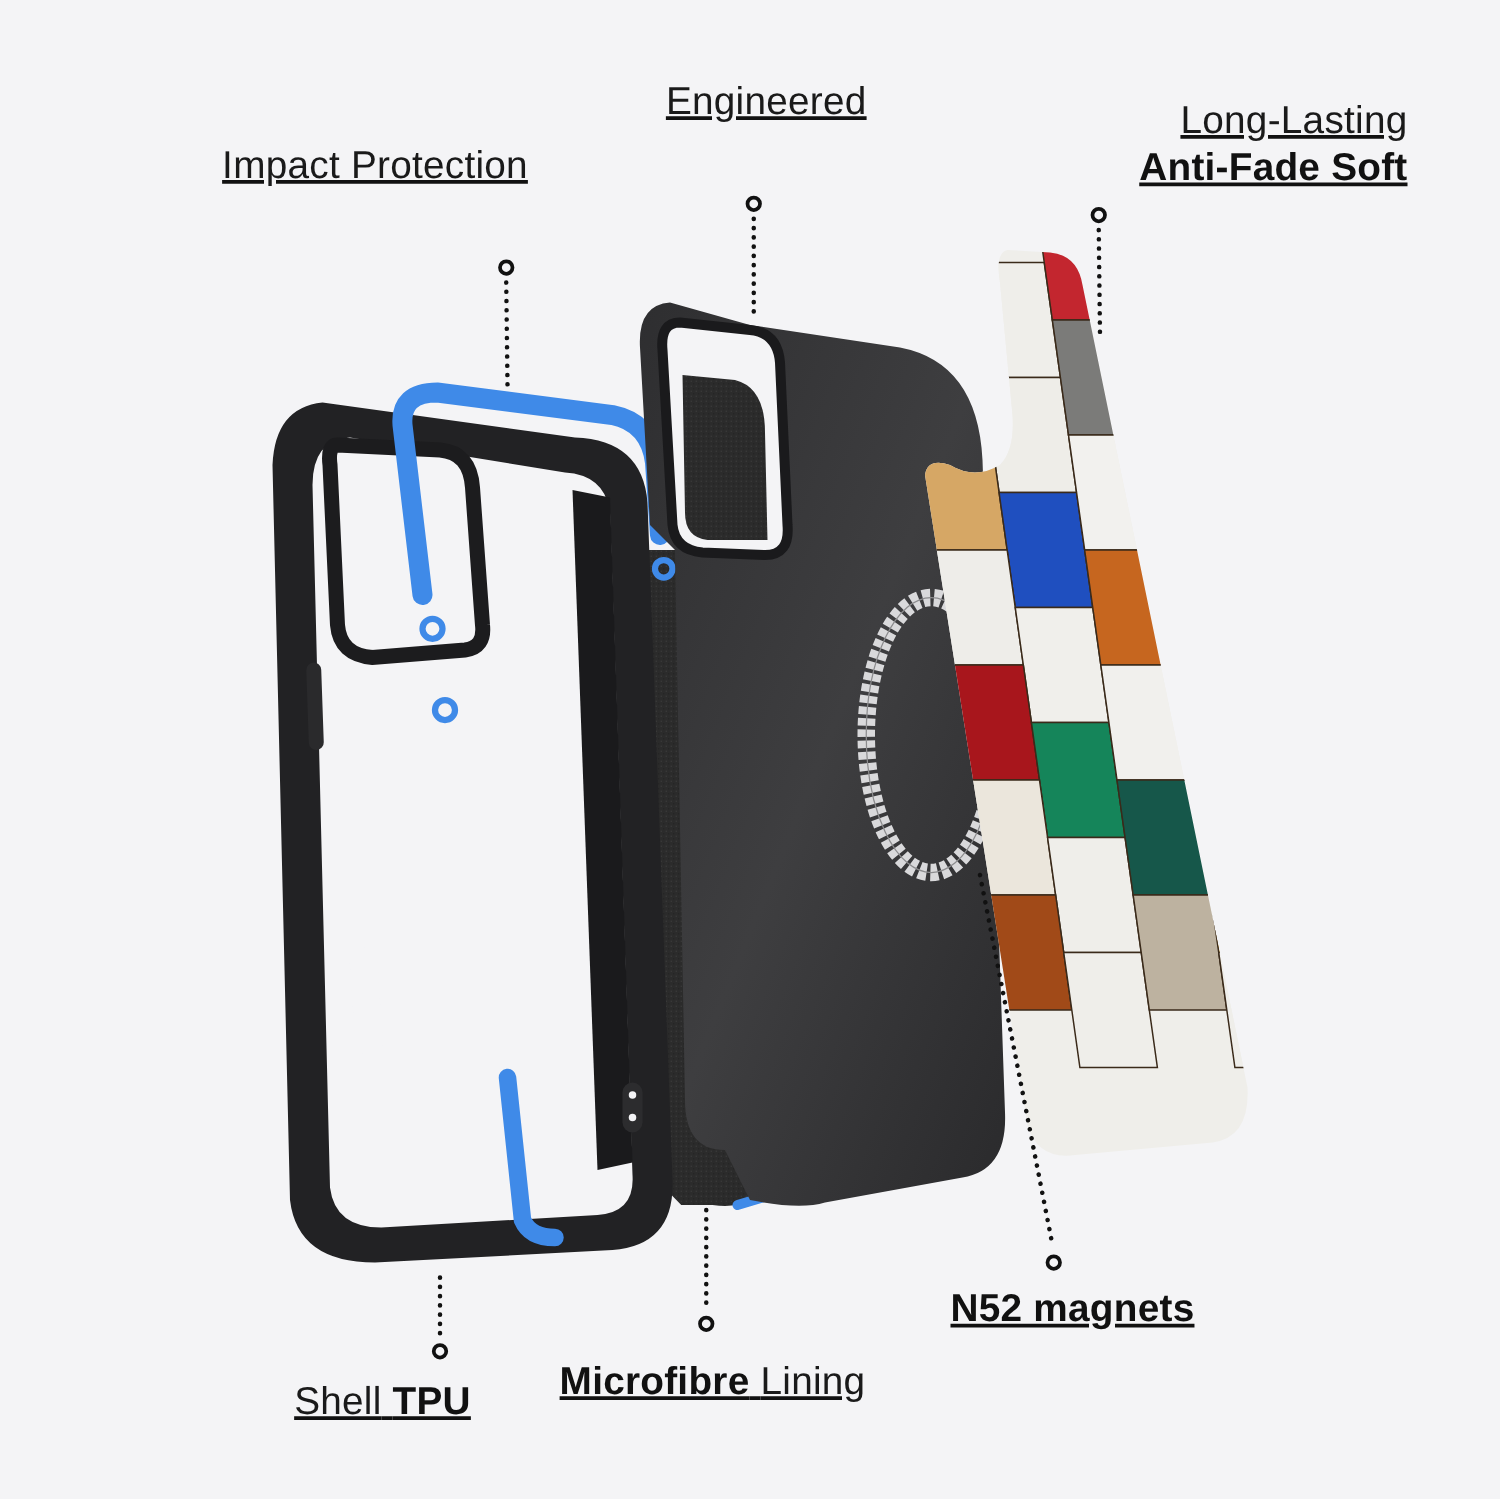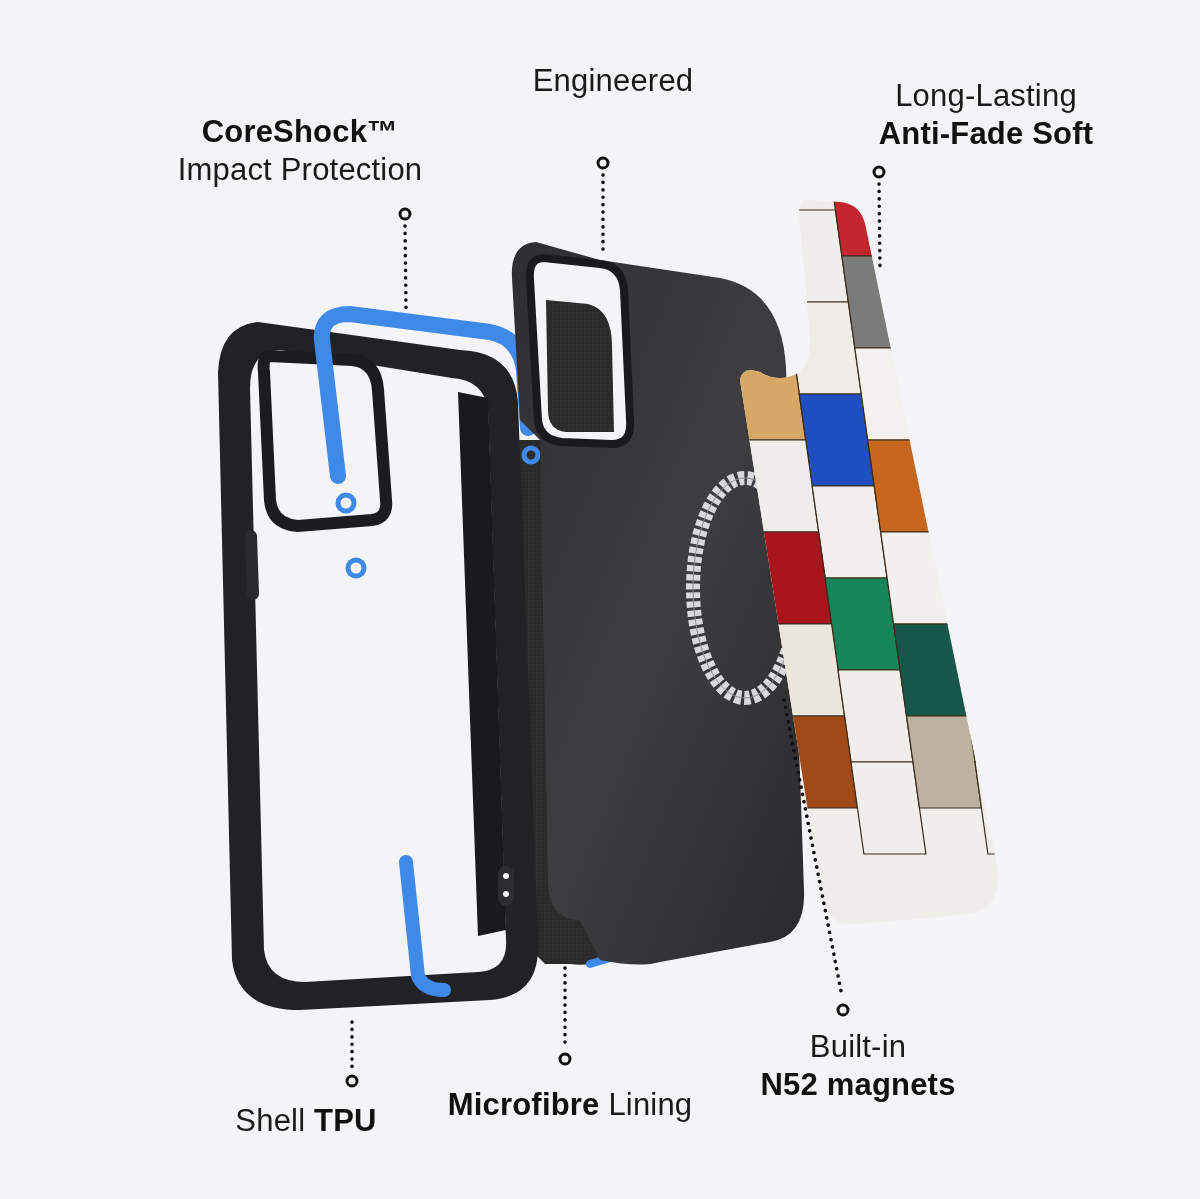--- a/index.html
+++ b/index.html
@@ -1,17 +1,17 @@
 <!DOCTYPE html>
 <html><head>
   <meta charset="utf-8">
   <style>
     html, body { margin:0; padding:0; }
     body { width:1200px; height:1199px; background:#f4f4f6; position:relative; overflow:hidden; font-family:"Liberation Sans", "DejaVu Sans", sans-serif; color:#111; }
-    .label { position:absolute; text-align:center; line-height:1.22; font-size:31px; letter-spacing:0.2px; }
+    .label { position:absolute; text-align:center; line-height:1.22; font-size:31px; letter-spacing:0.2px;text-decoration:underline; }
     .label .b { font-weight:700; }
     .label .r { font-weight:400; color:#1a1a1a; }
     .inline .b, .inline .r { display:inline; }
     .block .b, .block .r { display:block; }
     svg.art { position:absolute; left:0; top:0; }
   </style>
 </head>
 <body>
 
 <svg class="art" width="1200" height="1199" viewBox="0 0 1200 1199">
@@ -130,39 +130,37 @@
       <line x1="565" y1="968" x2="565" y2="1046" stroke="#111" stroke-width="3.6" stroke-dasharray="0.1 7.3" stroke-linecap="round"></line>
     </g>
     <g>
       <circle cx="843" cy="1010" r="5" fill="none" stroke="#111" stroke-width="3"></circle>
       <line x1="784" y1="700" x2="842" y2="996" stroke="#111" stroke-width="3.6" stroke-dasharray="0.1 7.3" stroke-linecap="round"></line>
     </g>
   </g>
 </svg>
 
 <div class="label block" style="left:140px; top:113px; width:320px;">
-  <span class="b">CoreShock™</span>
   <span class="r">Impact Protection</span>
 </div>
 
 <div class="label block" style="left:430px; top:62px; width:366px;">
   <span class="r">Engineered</span>
 </div>
 
-<div class="label block" style="left:846px; top:77px; width:280px;">
+<div class="label block" style="left:846px; top:77px; width:280px;text-align:right;">
   <span class="r">Long-Lasting</span>
   <span class="b">Anti-Fade Soft</span>
 </div>
 
 <div class="label inline" style="left:216px; top:1102px; width:180px;">
   <span class="r">Shell</span>
   <span class="b">TPU</span>
 </div>
 
 <div class="label inline" style="left:420px; top:1086px; width:300px;">
   <span class="b">Microfibre</span>
   <span class="r">Lining</span>
 </div>
 
 <div class="label block" style="left:738px; top:1028px; width:240px;">
-  <span class="r">Built-in</span>
   <span class="b">N52 magnets</span>
 </div>
 
 </body></html>

